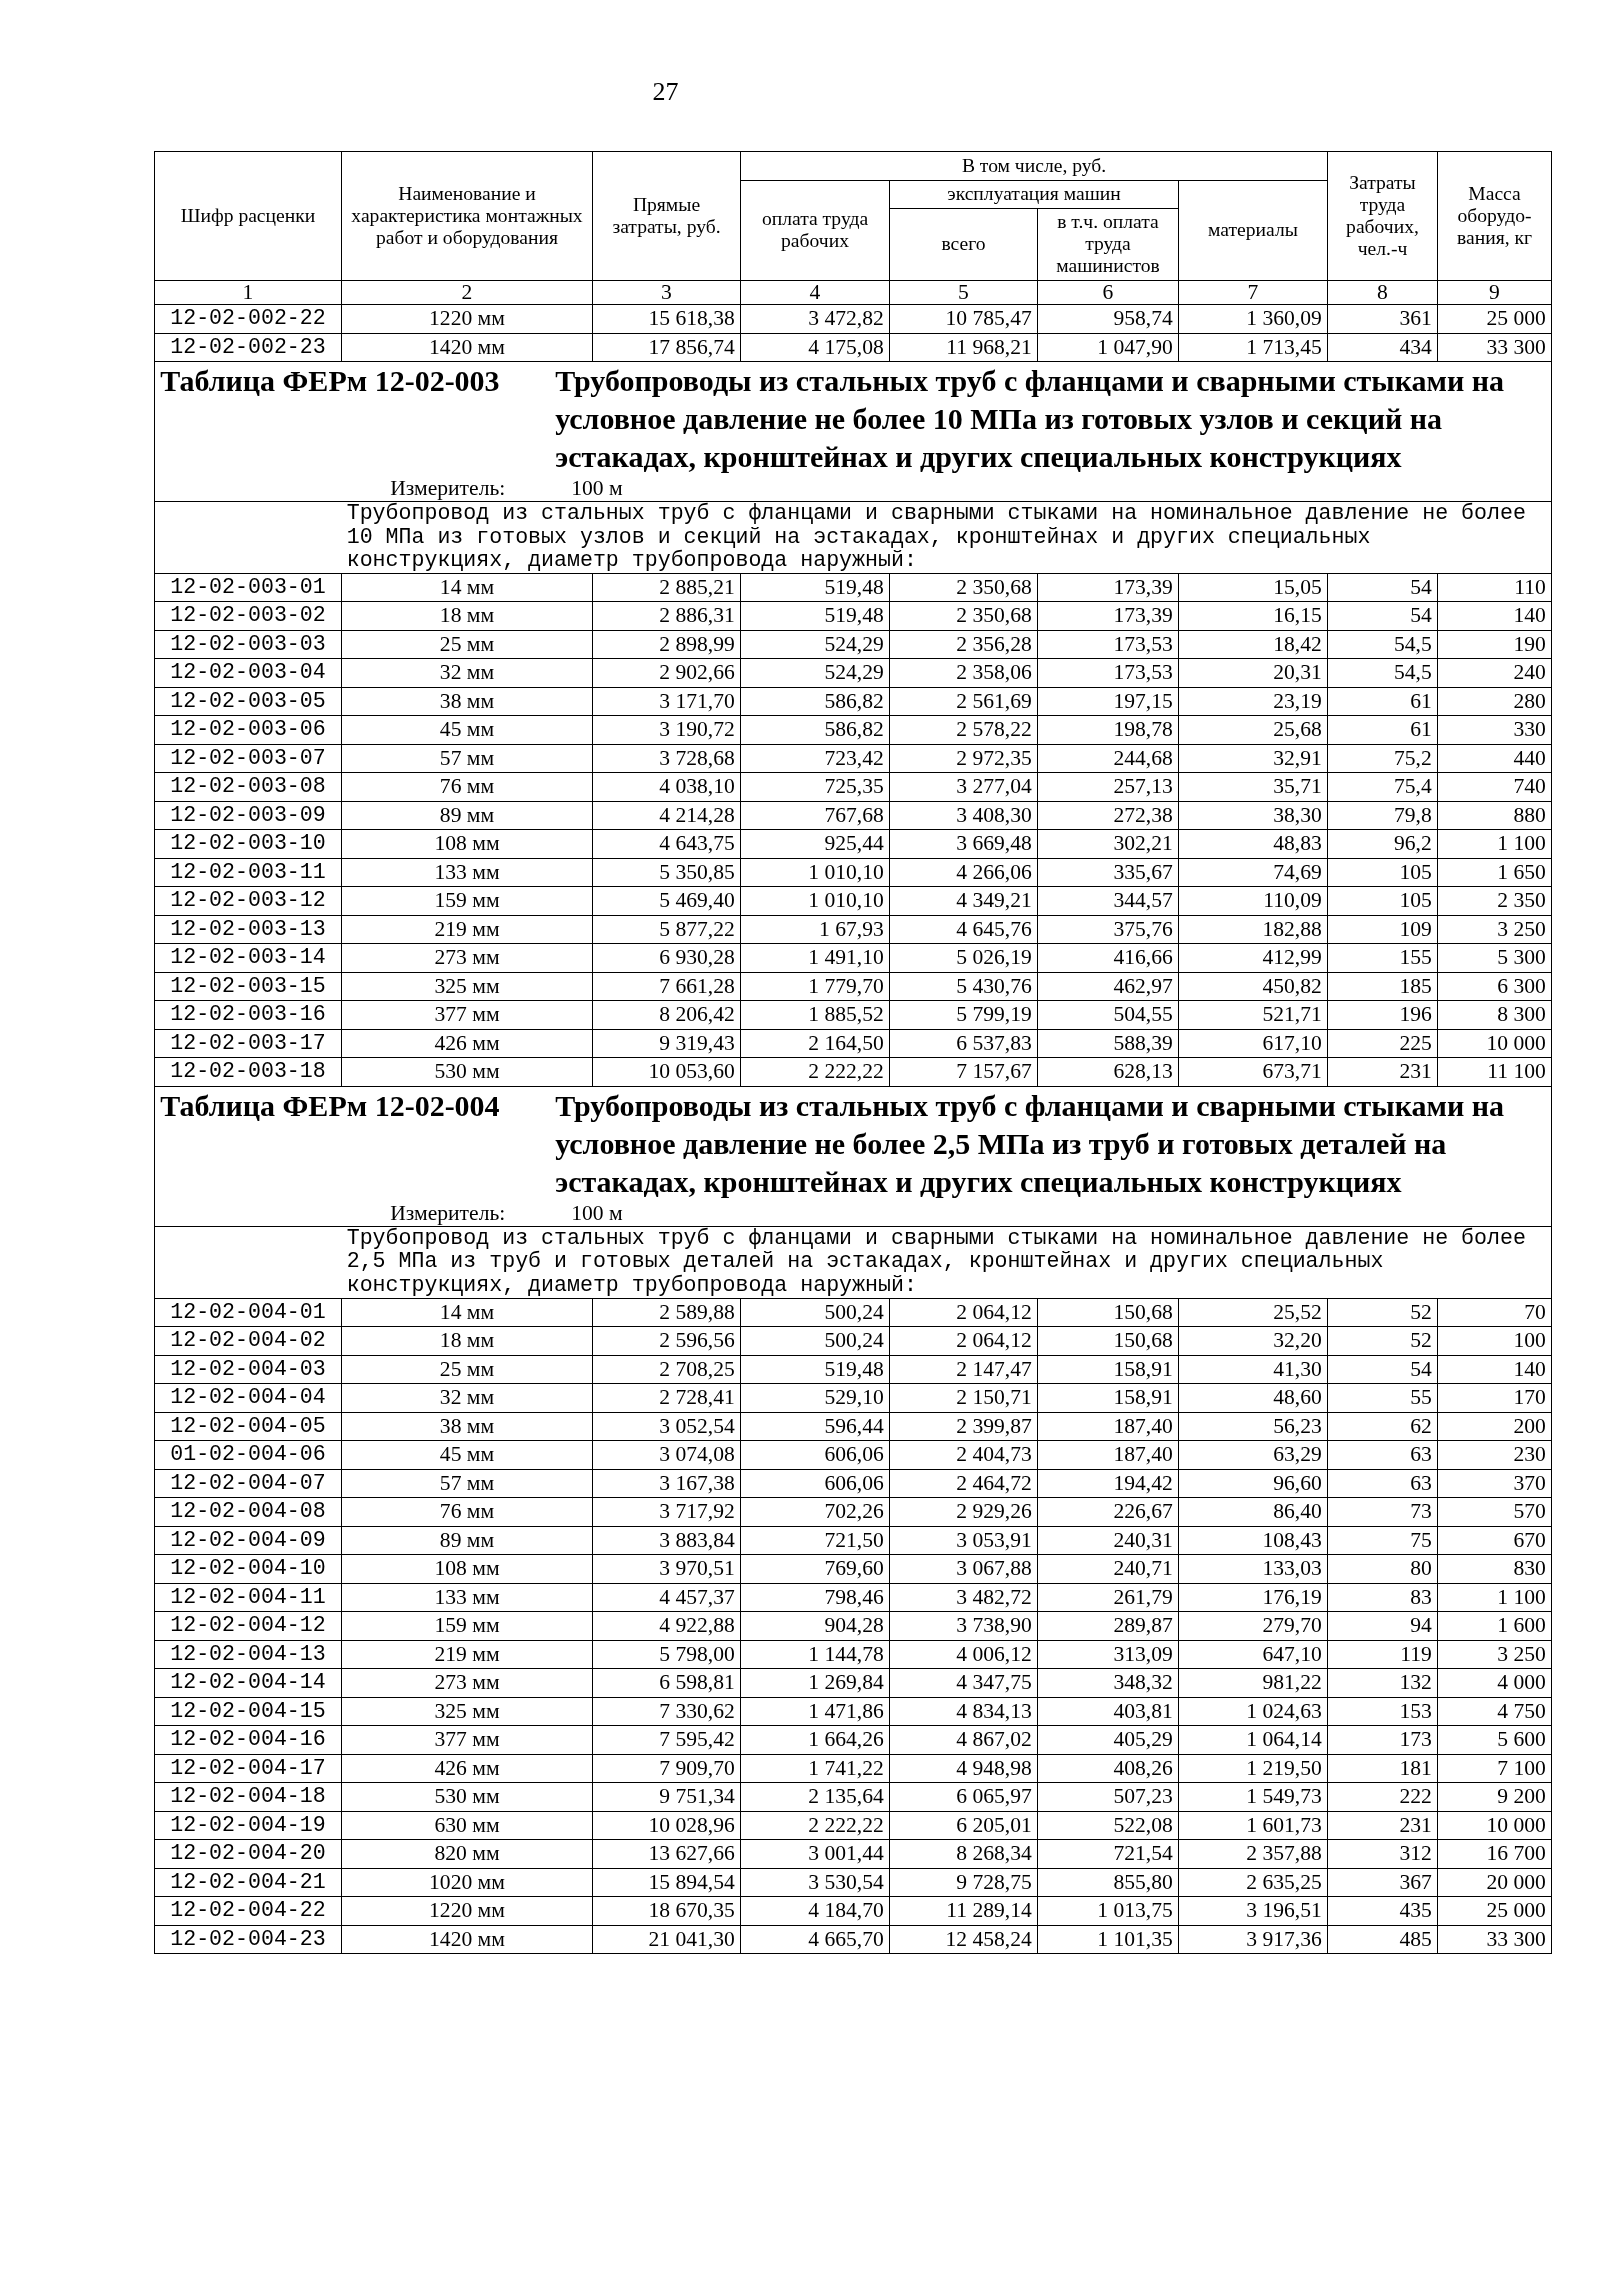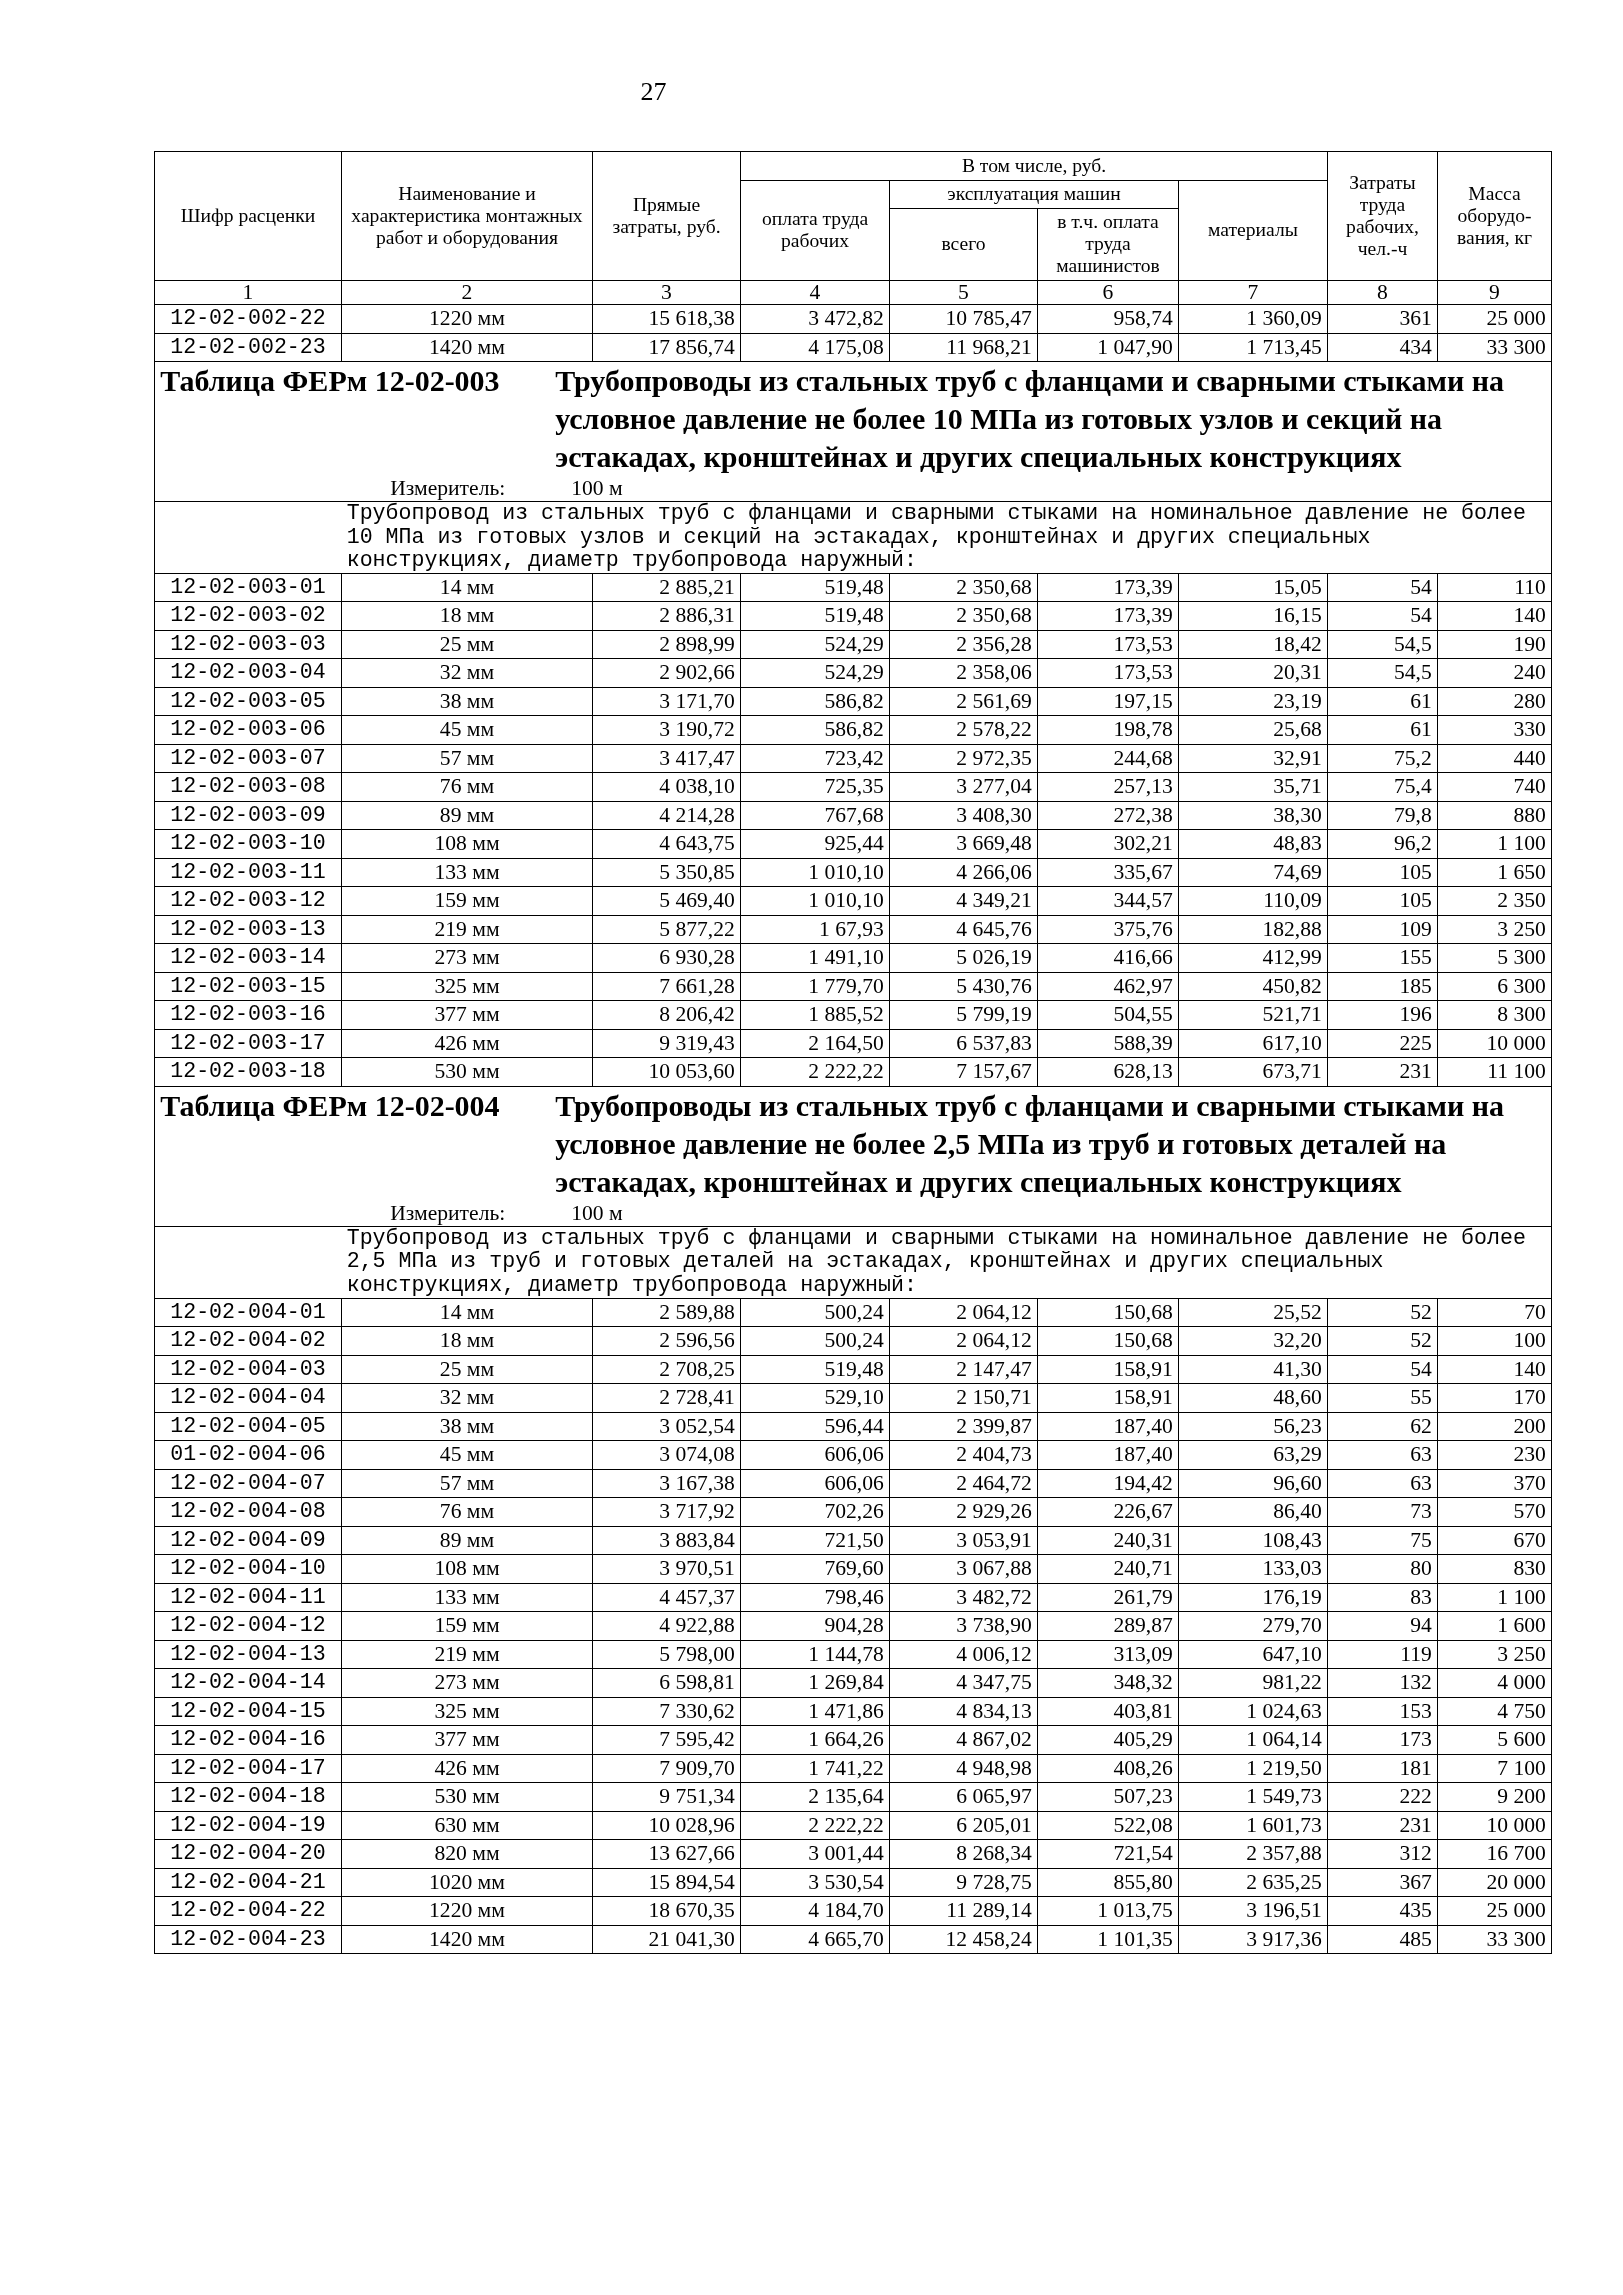--- a/index.html
+++ b/index.html
@@ -1,17 +1,17 @@
 <!DOCTYPE html>
 <html style="font-size:10.5px"><head>
 <meta charset="utf-8">
 <style>
   html, body { margin:0; padding:0; background:#fff; }
   body { width:1623px; height:2295px; position:relative; font-family:"Liberation Serif", "DejaVu Serif", serif; color:#000; }
-  .page-num { position:absolute; top:77px; left:4px; width:1299px; text-align:center; font-size:26px; }
+  .page-num { position:absolute; top:77px; left:16px; width:1299px; text-align:center; font-size:26px; }
   table.grid { position:absolute; left:154px; top:151px; width:1398px; border-collapse:collapse; table-layout:fixed; font-size:21.6px; }
   table.grid td, table.grid th { border:1.3px solid #000; padding:0 5.2px; line-height:23.6px; font-weight:normal; }
   table.grid th { text-align:center; vertical-align:middle; font-size:19.6px; line-height:22px; }
   tr.num-row td { text-align:center; height:23.6px; }
   td.code { text-align:center; white-space:nowrap;font-family:Liberation Mono, monospace; }
   td.name { text-align:center; white-space:nowrap; }
   td.n { text-align:right; white-space:nowrap; }
   tr.data td { height:27.5px; }
   td.tbl-head { padding:3.9px 3.9px 1.3px 3.9px; }
   .tbl-head-wrap { display:flex; }
@@ -166,21 +166,21 @@
         <td class="n">586,82</td>
         <td class="n">2 578,22</td>
         <td class="n">198,78</td>
         <td class="n">25,68</td>
         <td class="n">61</td>
         <td class="n">330</td>
       </tr>
       <tr class="data">
         <td class="code">12-02-003-07</td>
         <td class="name">57 мм</td>
-        <td class="n">3 417,47</td>
+        <td class="n">3 728,68</td>
         <td class="n">723,42</td>
         <td class="n">2 972,35</td>
         <td class="n">244,68</td>
         <td class="n">32,91</td>
         <td class="n">75,2</td>
         <td class="n">440</td>
       </tr>
       <tr class="data">
         <td class="code">12-02-003-08</td>
         <td class="name">76 мм</td>

